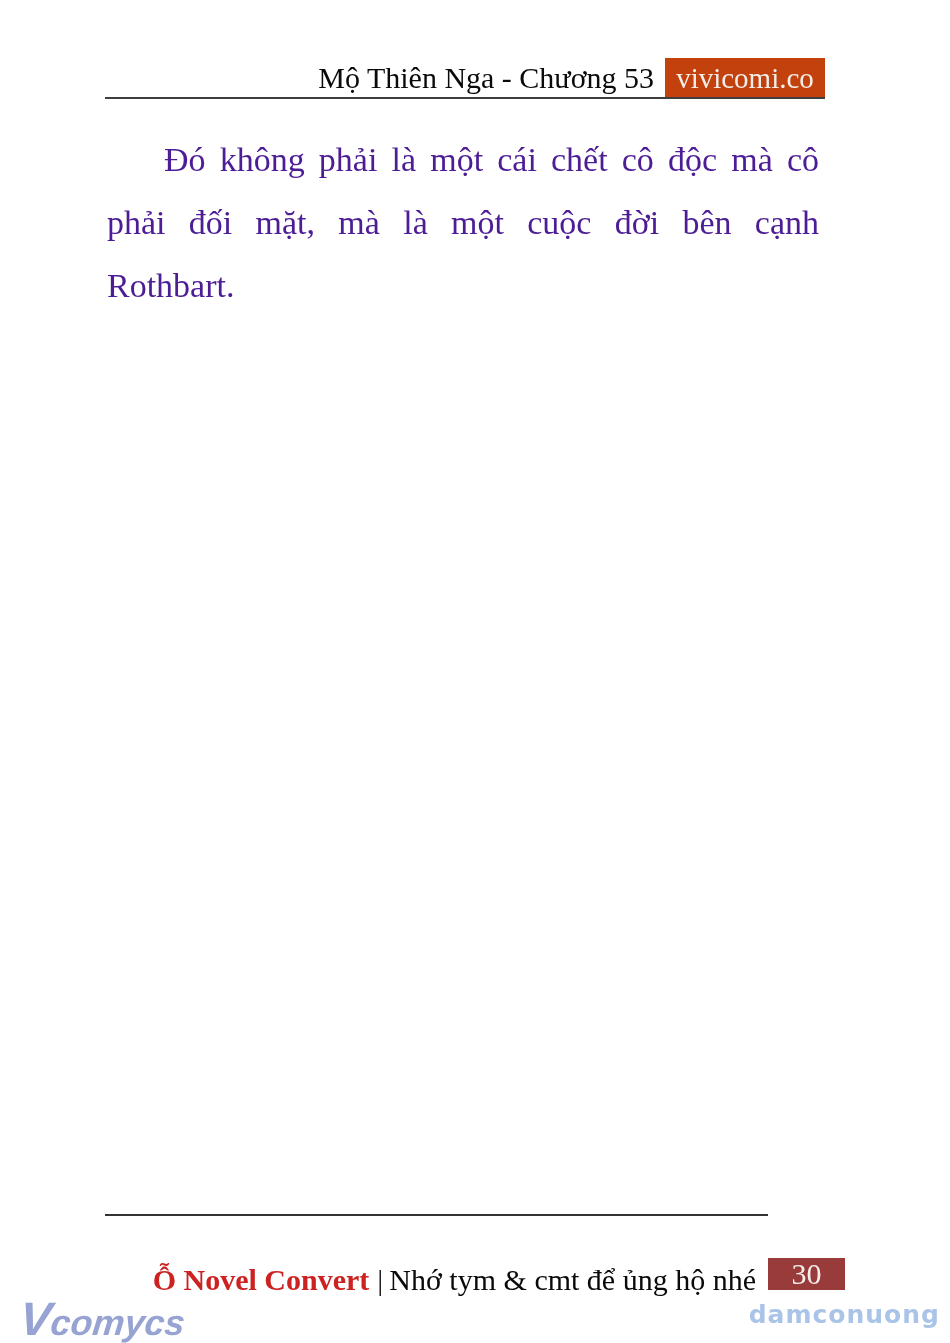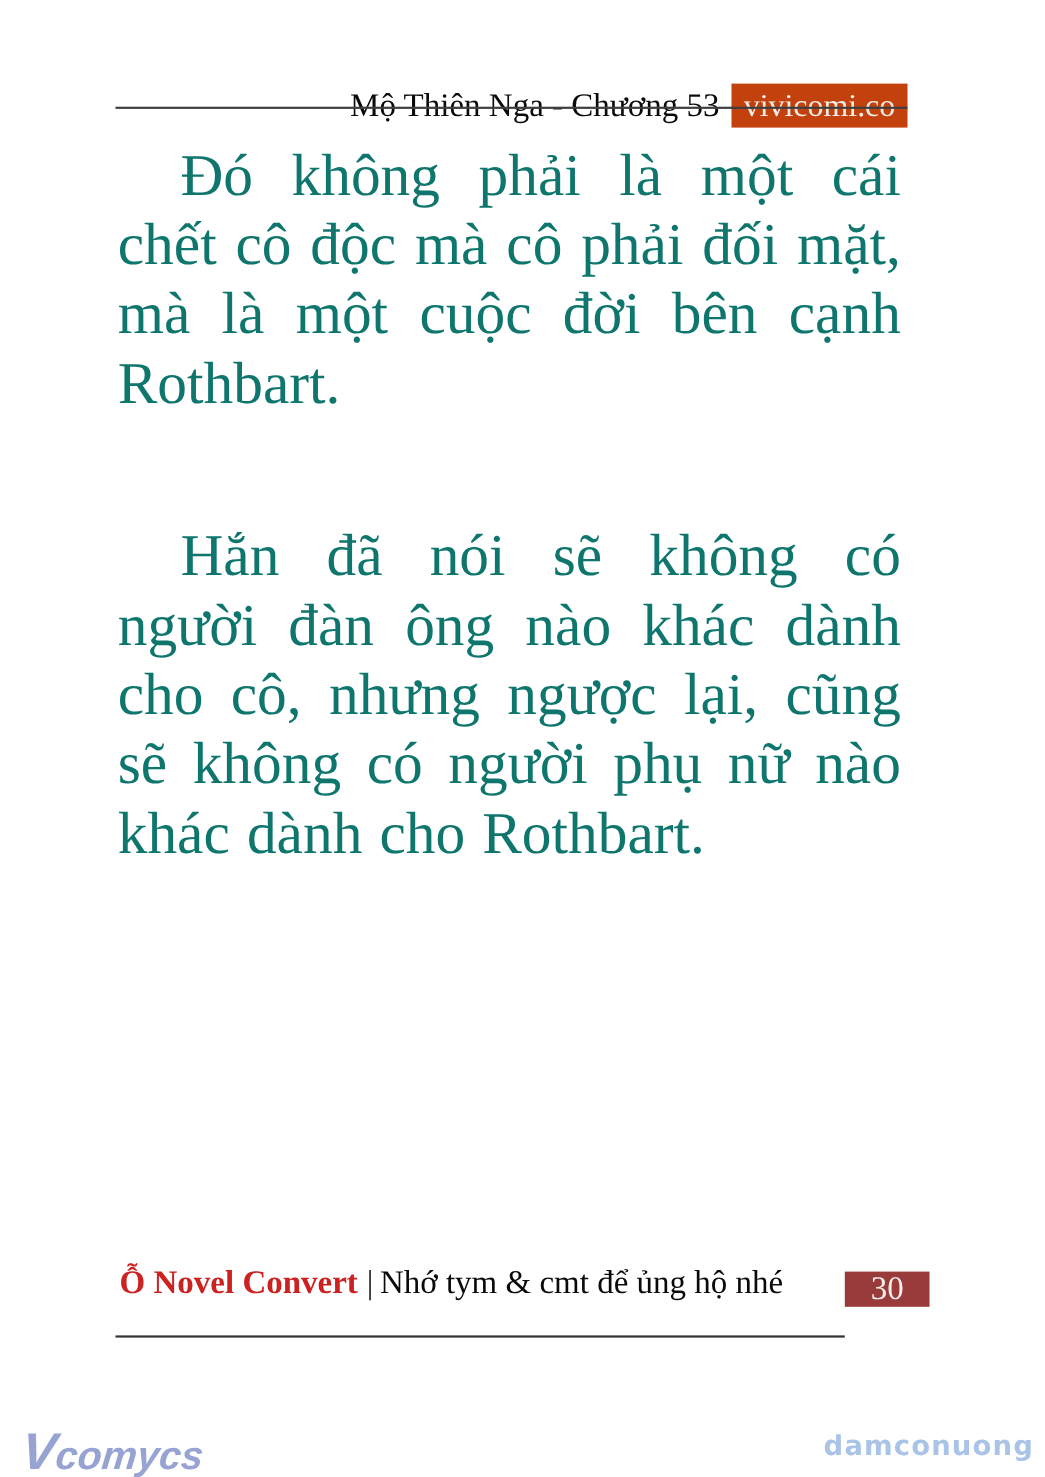--- a/index.html
+++ b/index.html
@@ -13,21 +13,21 @@
     height: 1343px;
     background: #ffffff;
     overflow: hidden;
     font-family: "Liberation Serif", serif;
     color: #000;
   }
 
   
   .header-row {
     position: absolute;
-    top: 76px;
+    top: 58px;
     right: 125px;
     height: 40px;
     display: flex;
     align-items: center;
   }
   .header-title {
     font-size: 30px;
     line-height: 40px;
     color: #0a0a0a;
     white-space: nowrap;
@@ -55,45 +55,44 @@
 
   
   .content {
     position: absolute;
     top: 128px;
     left: 107px;
     width: 728px;
   }
   .content p {
     margin: 0 16px 94px 0;
-    font-size: 54px;
+    font-size: 34px;
     line-height: 63px;
     text-align: justify;
     text-indent: 57px;
     word-spacing: 2px;
-    color: #0f766e;
+    color: #4c1d95;
   }
 
   
   .footer-rule {
     position: absolute;
     left: 105px;
     top: 1214px;
     width: 663px;
     height: 2px;
     background: #333333;
   }
   .footer-row {
     position: absolute;
-    top: 1144px;
+    top: 1258px;
     right: 105px;
     height: 44px;
     display: flex;
-    align-items: flex-end;
-    gap: 44px;
+    align-items: flex-start;
   }
   .footer-text {
     font-size: 30px;
     line-height: 44px;
     white-space: nowrap;
     margin-right: 12px;
   }
   .footer-brand {
     color: #cc2222;
     font-weight: bold;
@@ -151,21 +150,20 @@
 <div class="page">
 
   <div class="header-row">
     <span class="header-title">Mộ Thiên Nga - Chương 53</span>
     <span class="header-badge">vivicomi.co</span>
   </div>
   <div class="header-rule"></div>
 
   <div class="content">
     <p>Đó không phải là một cái chết cô độc mà cô phải đối mặt, mà là một cuộc đời bên cạnh Rothbart.</p>
-    <p>Hắn đã nói sẽ không có người đàn ông nào khác dành cho cô, nhưng ngược lại, cũng sẽ không có người phụ nữ nào khác dành cho Rothbart.</p>
   </div>
 
   <div class="footer-rule"></div>
   <div class="footer-row">
     <span class="footer-text">
       <span class="footer-brand">Ỗ Novel Convert</span><span class="footer-sep">|</span><span class="footer-note">Nhớ tym &amp; cmt để ủng hộ nhé</span>
     </span>
     <span class="page-badge">30</span>
   </div>
 

